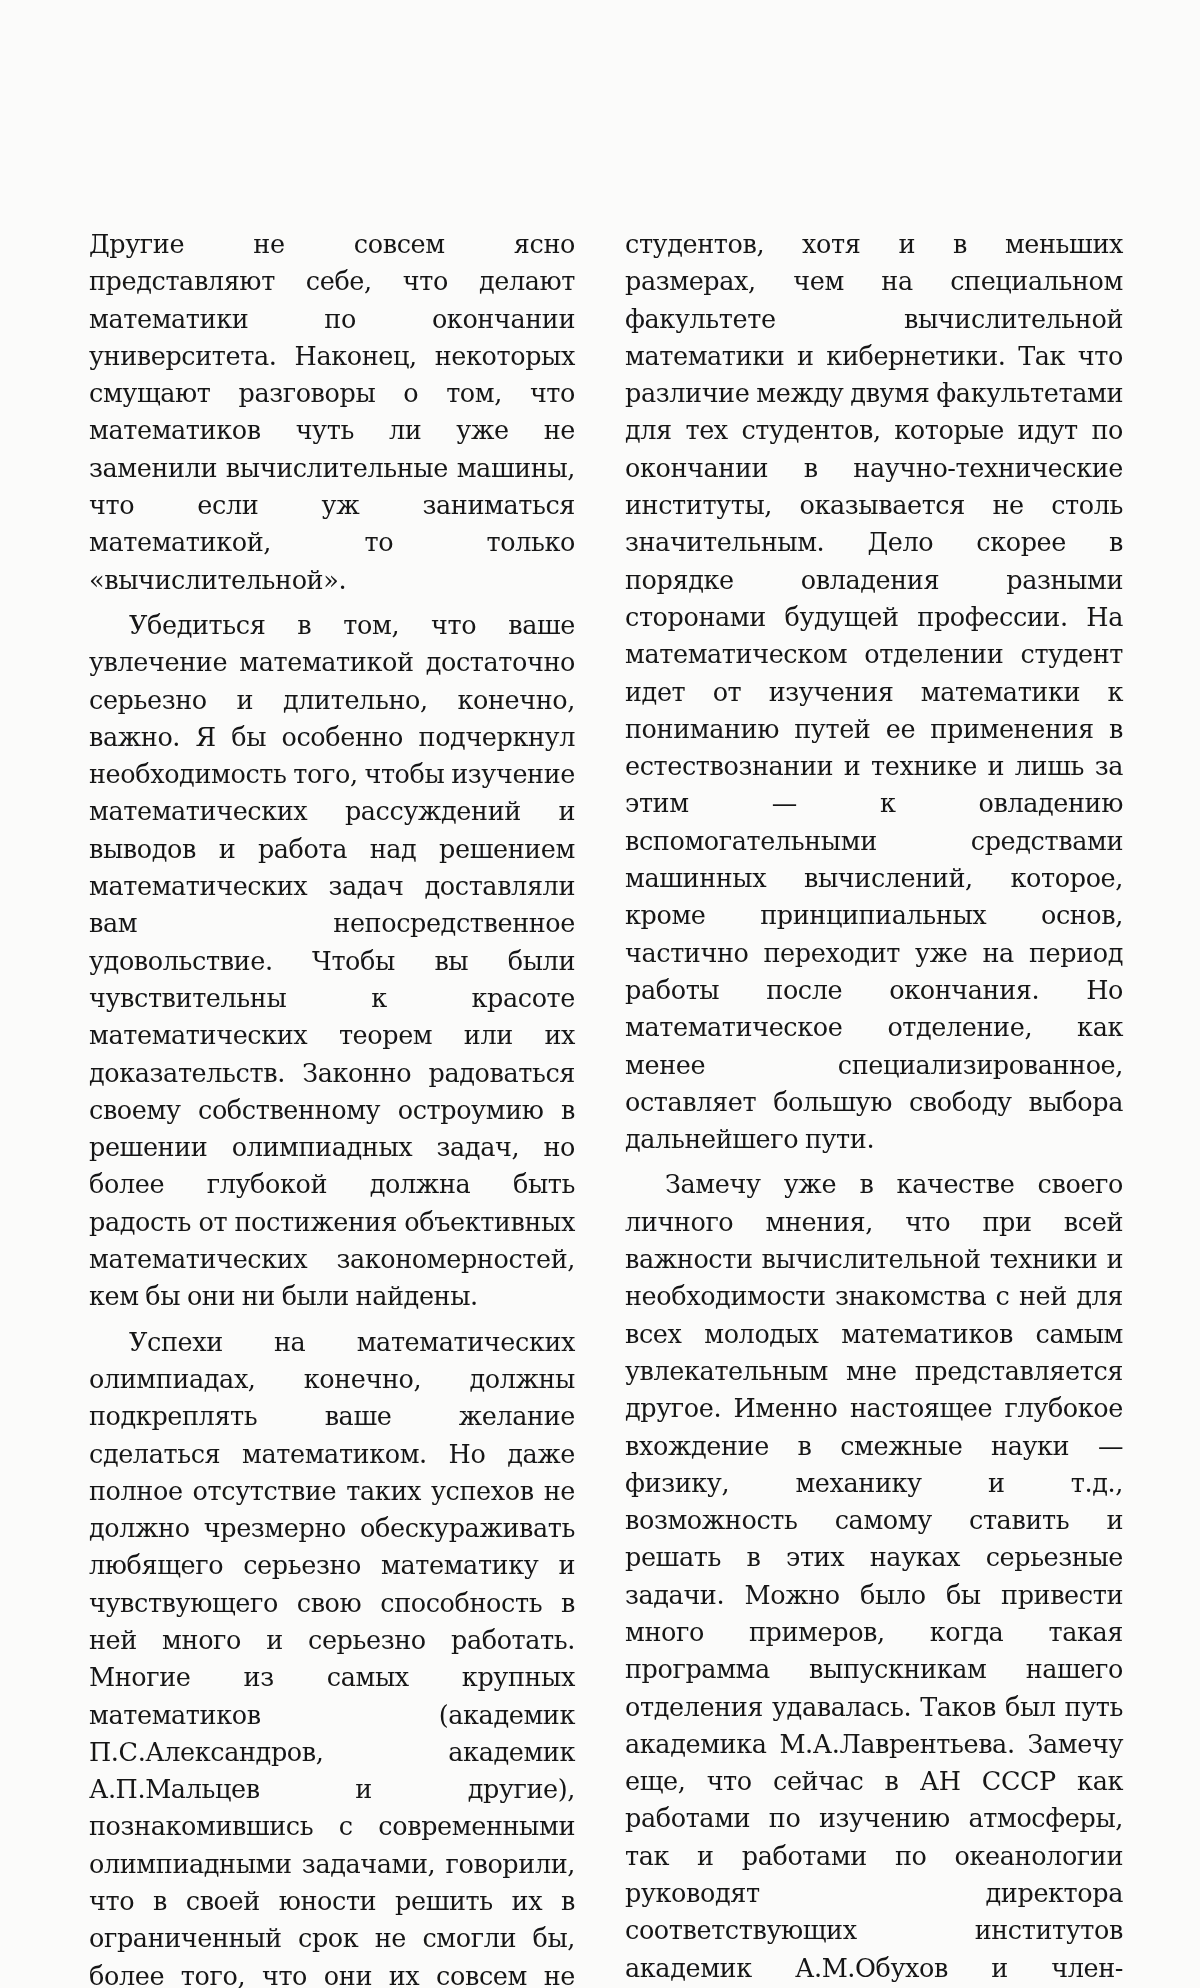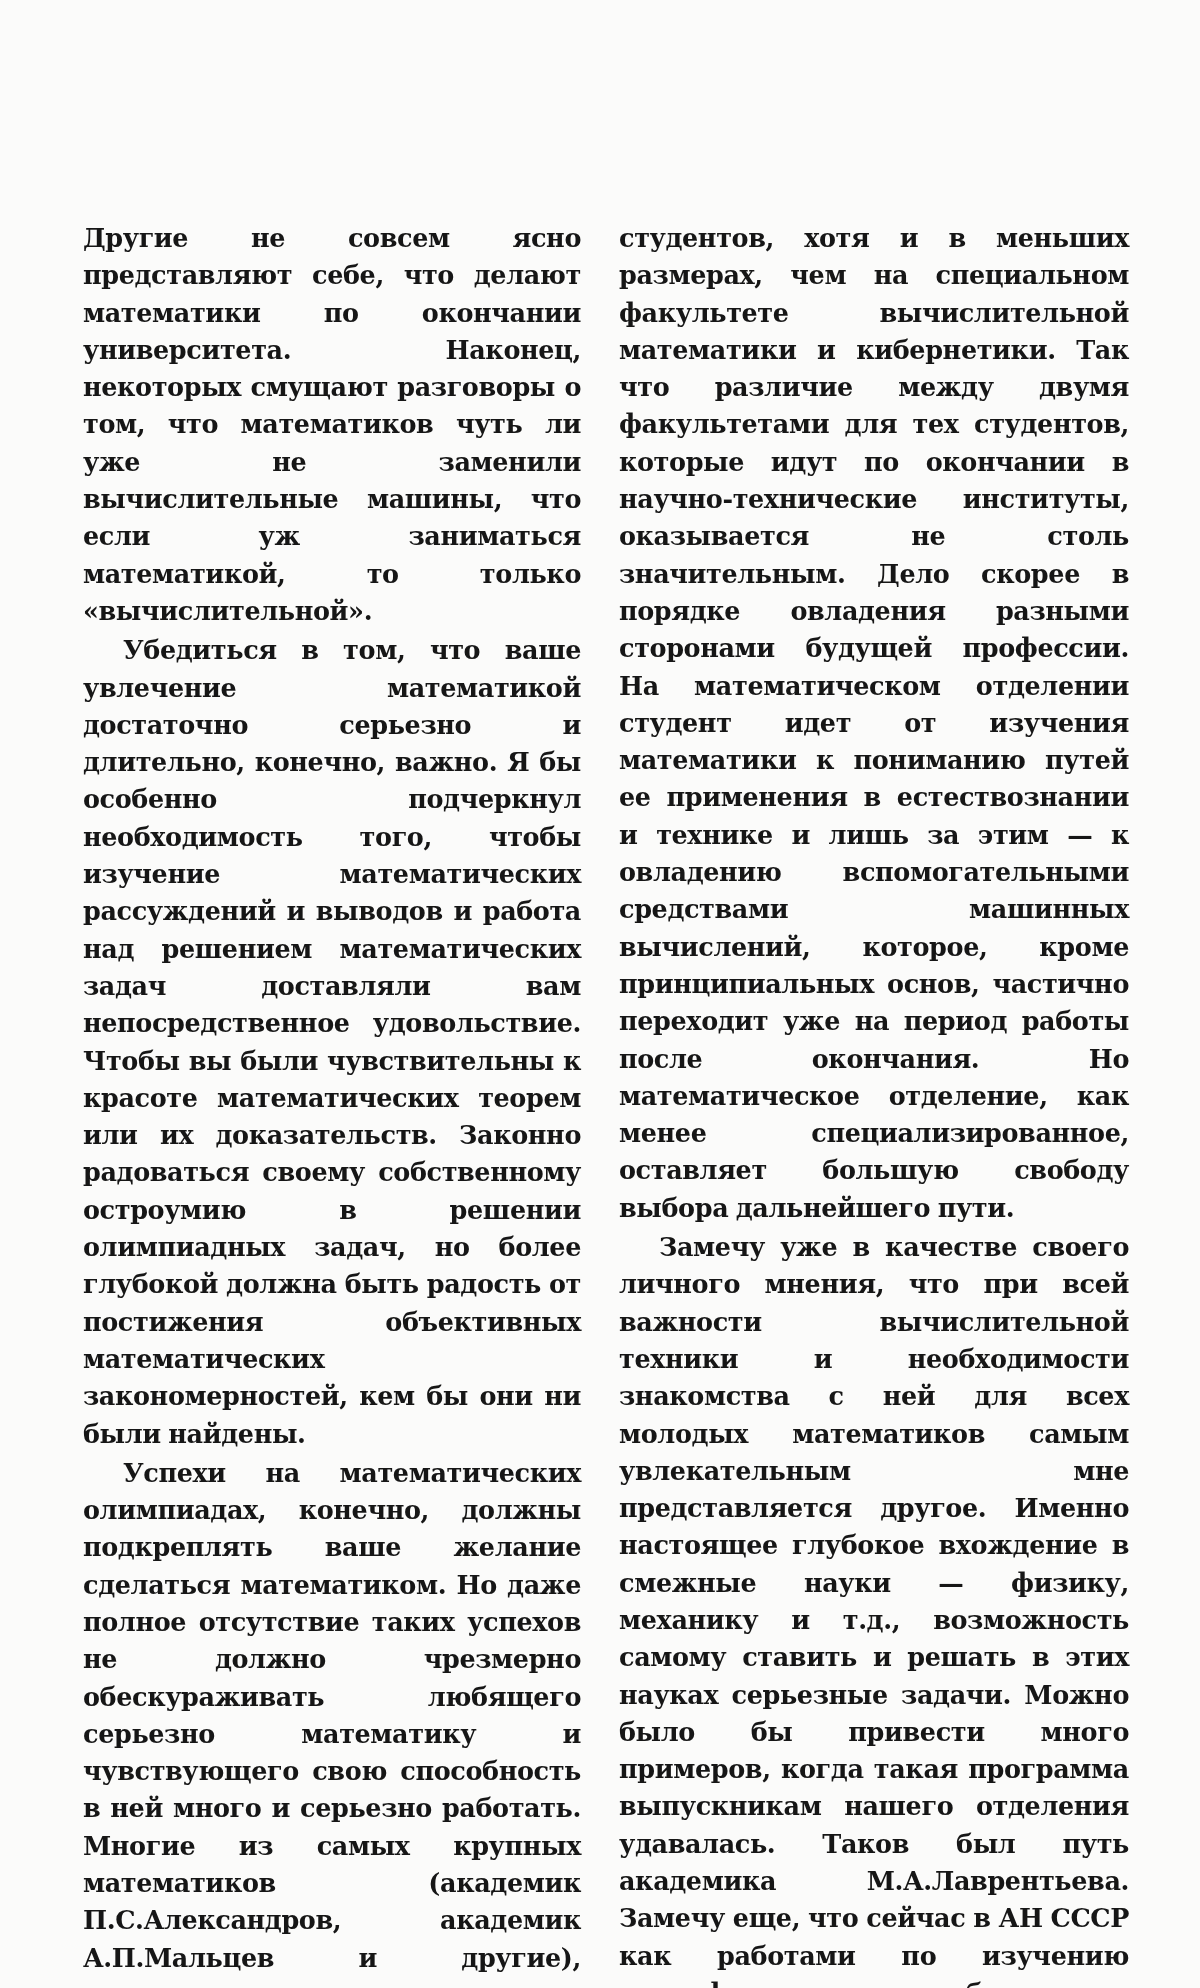--- a/index.html
+++ b/index.html
@@ -12,21 +12,21 @@
   .page { position: relative; width: 1200px; height: 1988px; }
   .col {
     position: absolute; top: 218px;
     font-size: 25.5px; line-height: 37.3px;
     text-align: justify;
     letter-spacing: -0.4px;
     word-spacing: -1px;
   }
   .col-left { left: 81px; width: 502px; }
   .col-right { left: 617px; width: 514px; }
-  .col p { margin: 2px; text-indent: 0; font-weight: bold; }
+  .col p { margin: 8px; text-indent: 0; }
   .col p.indent { text-indent: 40px; }
   .signature {
     position: absolute; left: 623px; top: 1912px; width: 520px;
     font-family: "Liberation Serif", "DejaVu Serif", serif;
     font-style: italic; font-size: 28px; line-height: 40px;
     color: #161616; white-space: nowrap;
   }
 </style>
 </head>
 <body>

